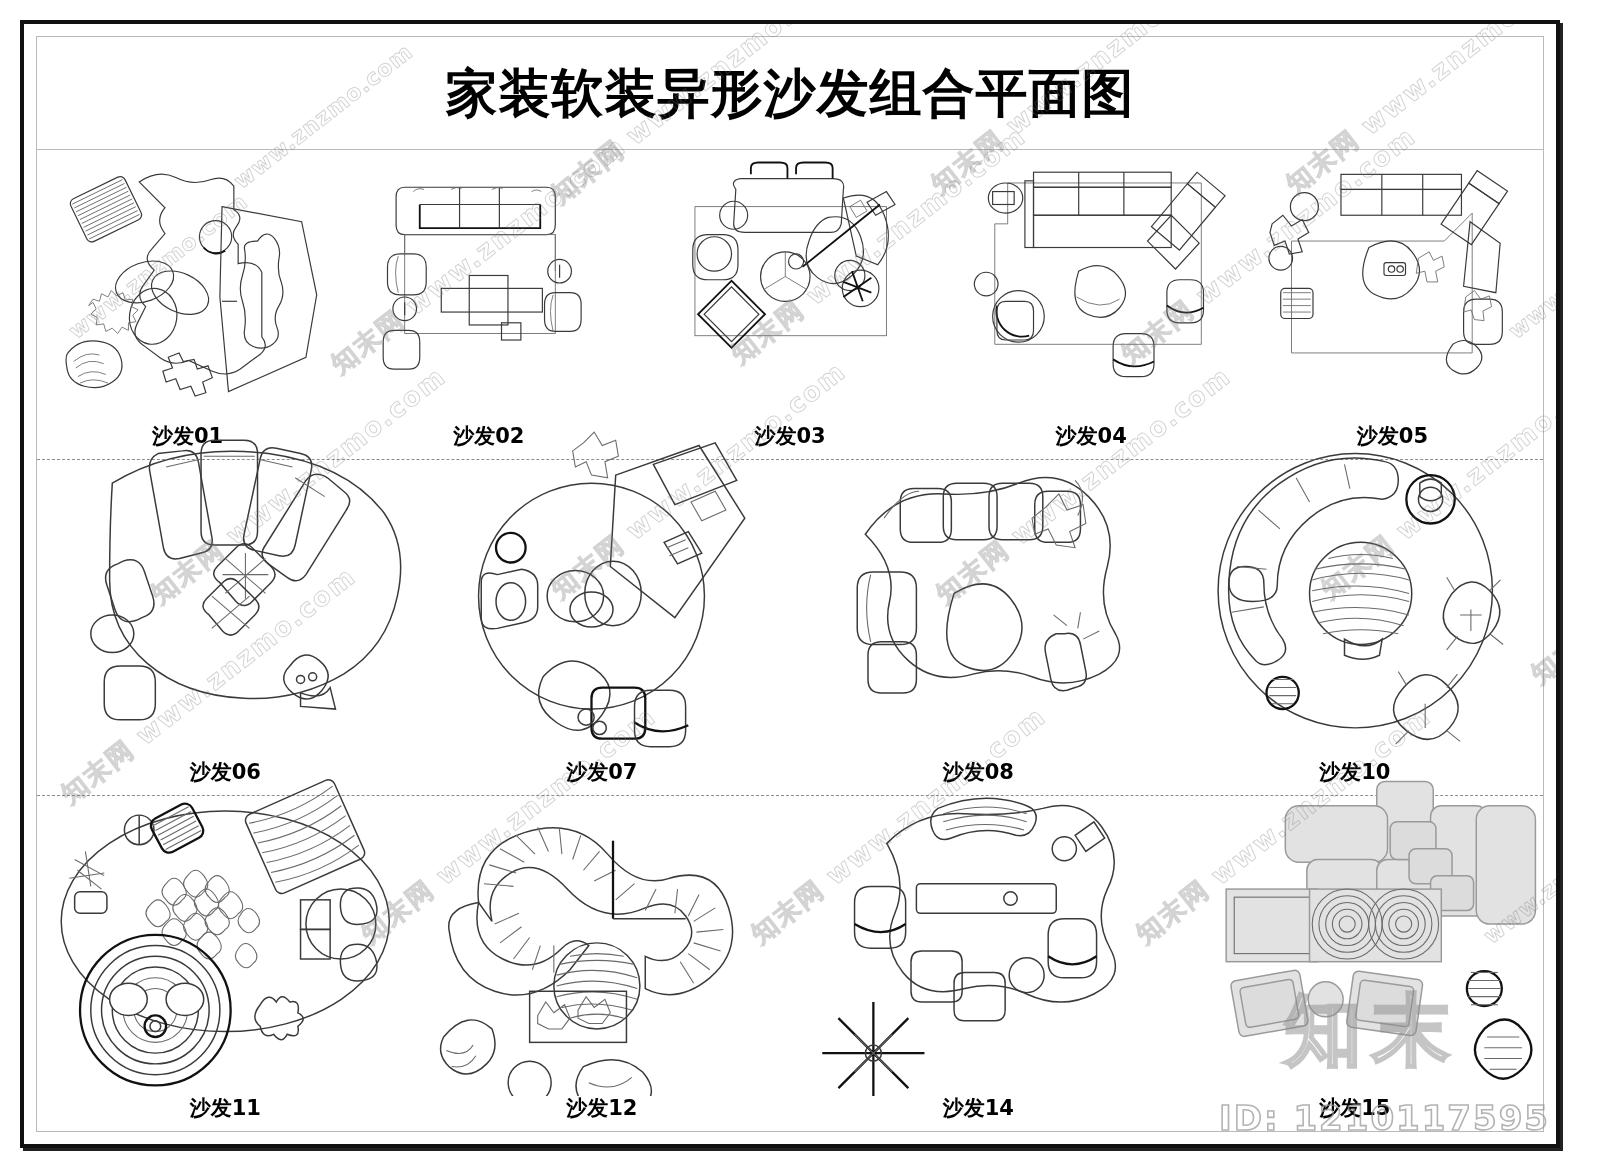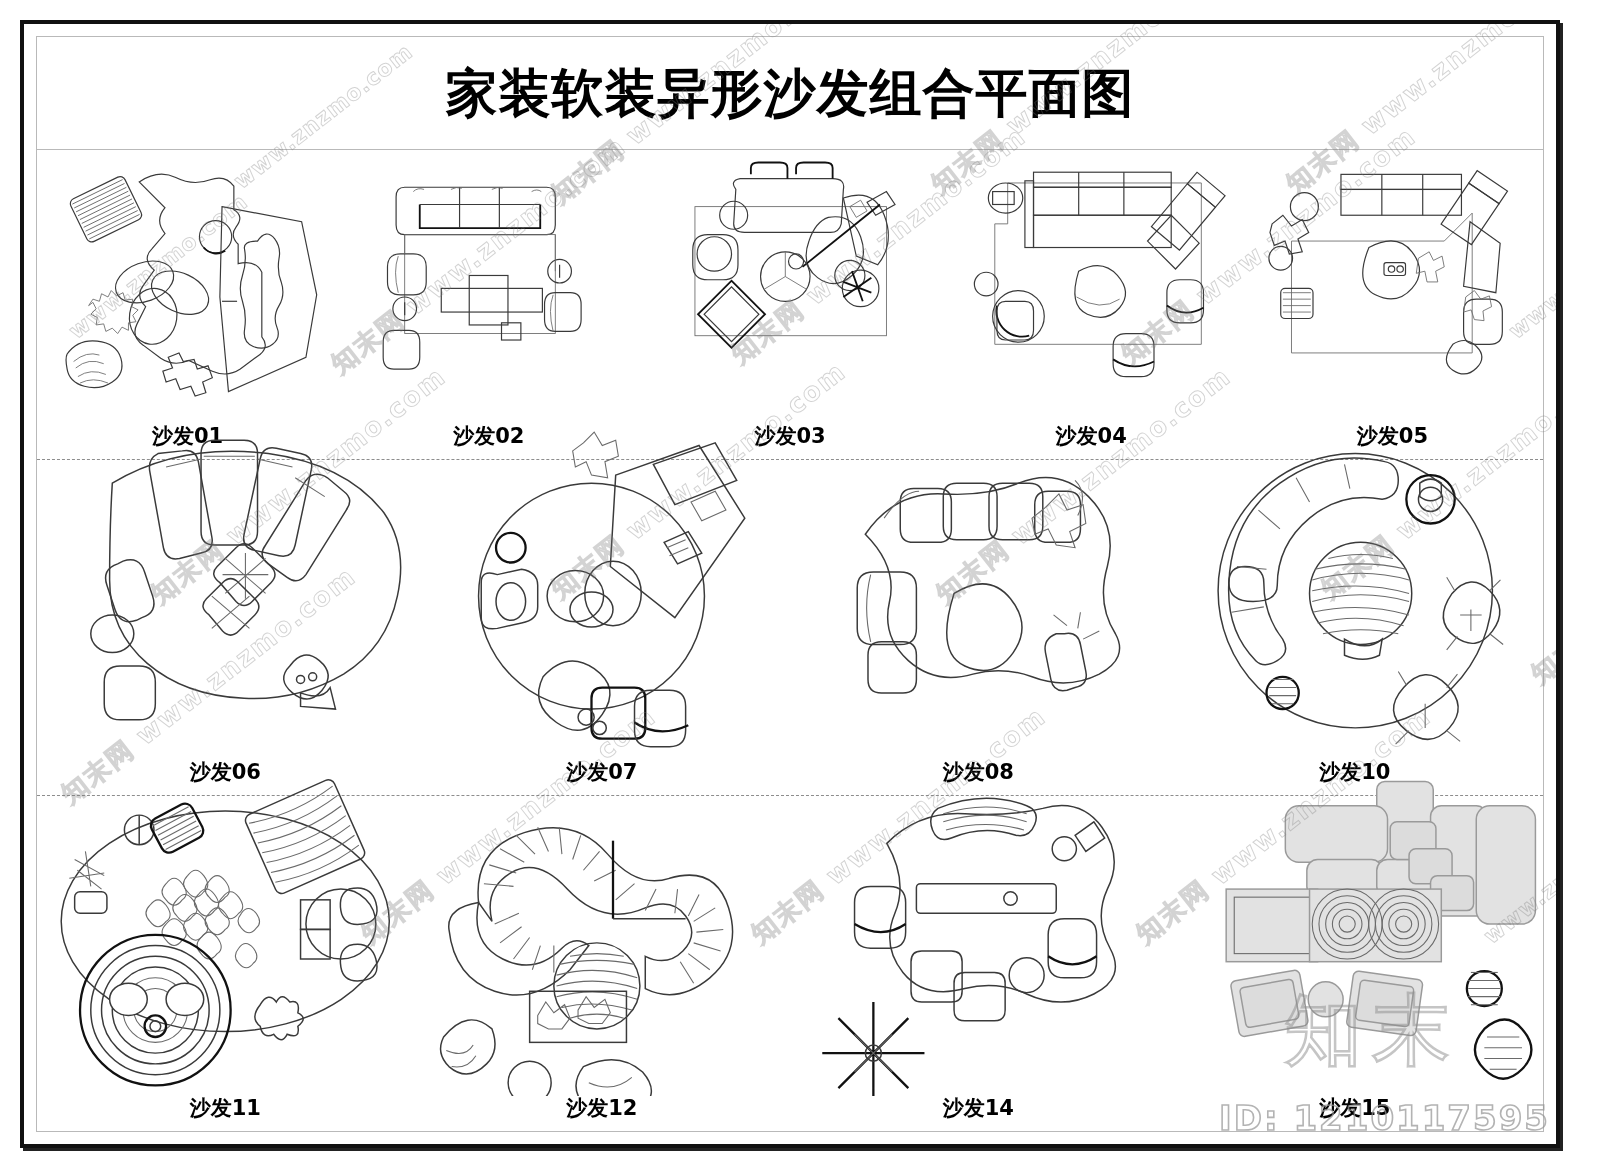--- a/index.html
+++ b/index.html
@@ -97,21 +97,21 @@
     white-space:nowrap;
     transform-origin:0 0;
   }
   .wm-url{ font-size:22px; letter-spacing:1px; }
   .wm-cn{ font-size:26px; letter-spacing:2px; }
 
   
   #logo-watermark{
     position:absolute;right:96px;bottom:60px;
     font-family:"DejaVu Sans","Liberation Sans",sans-serif;
-    font-weight:400;font-size:78px;letter-spacing:10px;
+    font-weight:700;font-size:78px;letter-spacing:10px;
     color:transparent;
     -webkit-text-stroke:2.5px rgba(140,140,140,.5);
     text-stroke:2.5px rgba(140,140,140,.5);
     pointer-events:none;white-space:nowrap;
   }
   
   #sheet-id{
     position:absolute;right:6px;bottom:6px;
     font-family:"DejaVu Sans","Liberation Sans",sans-serif;
     font-weight:700;font-size:34px;letter-spacing:2px;

